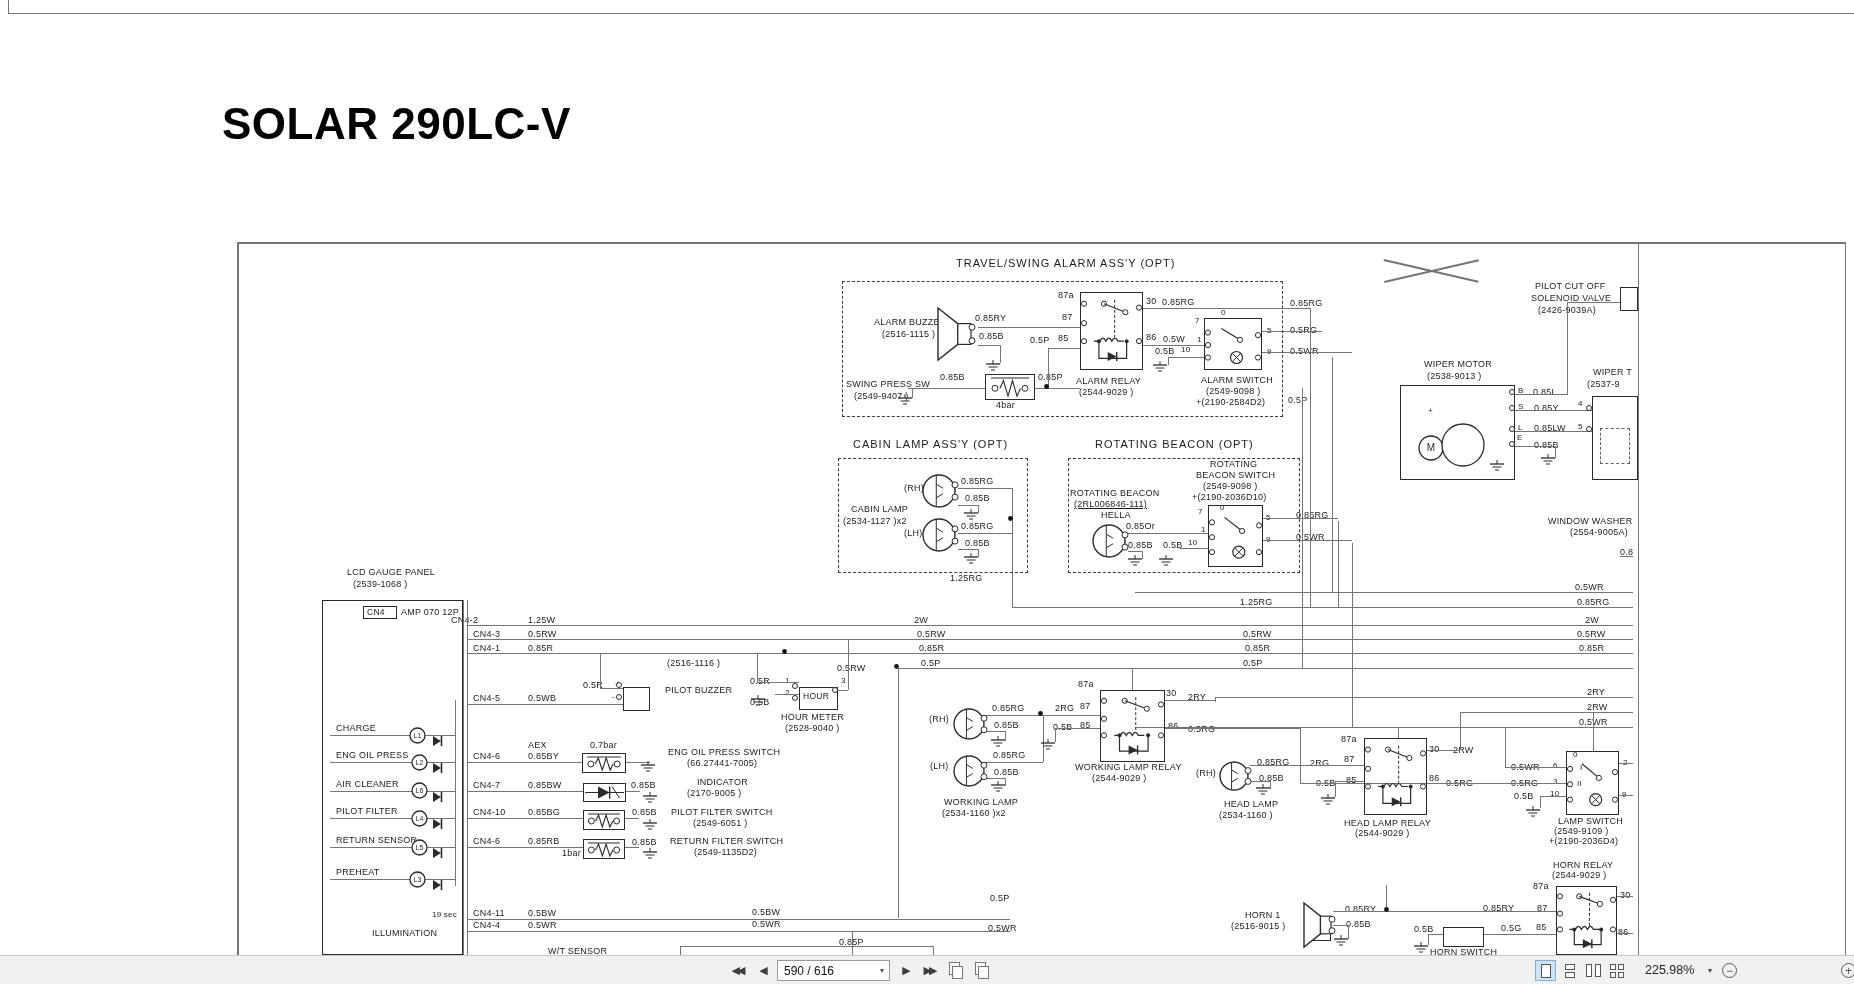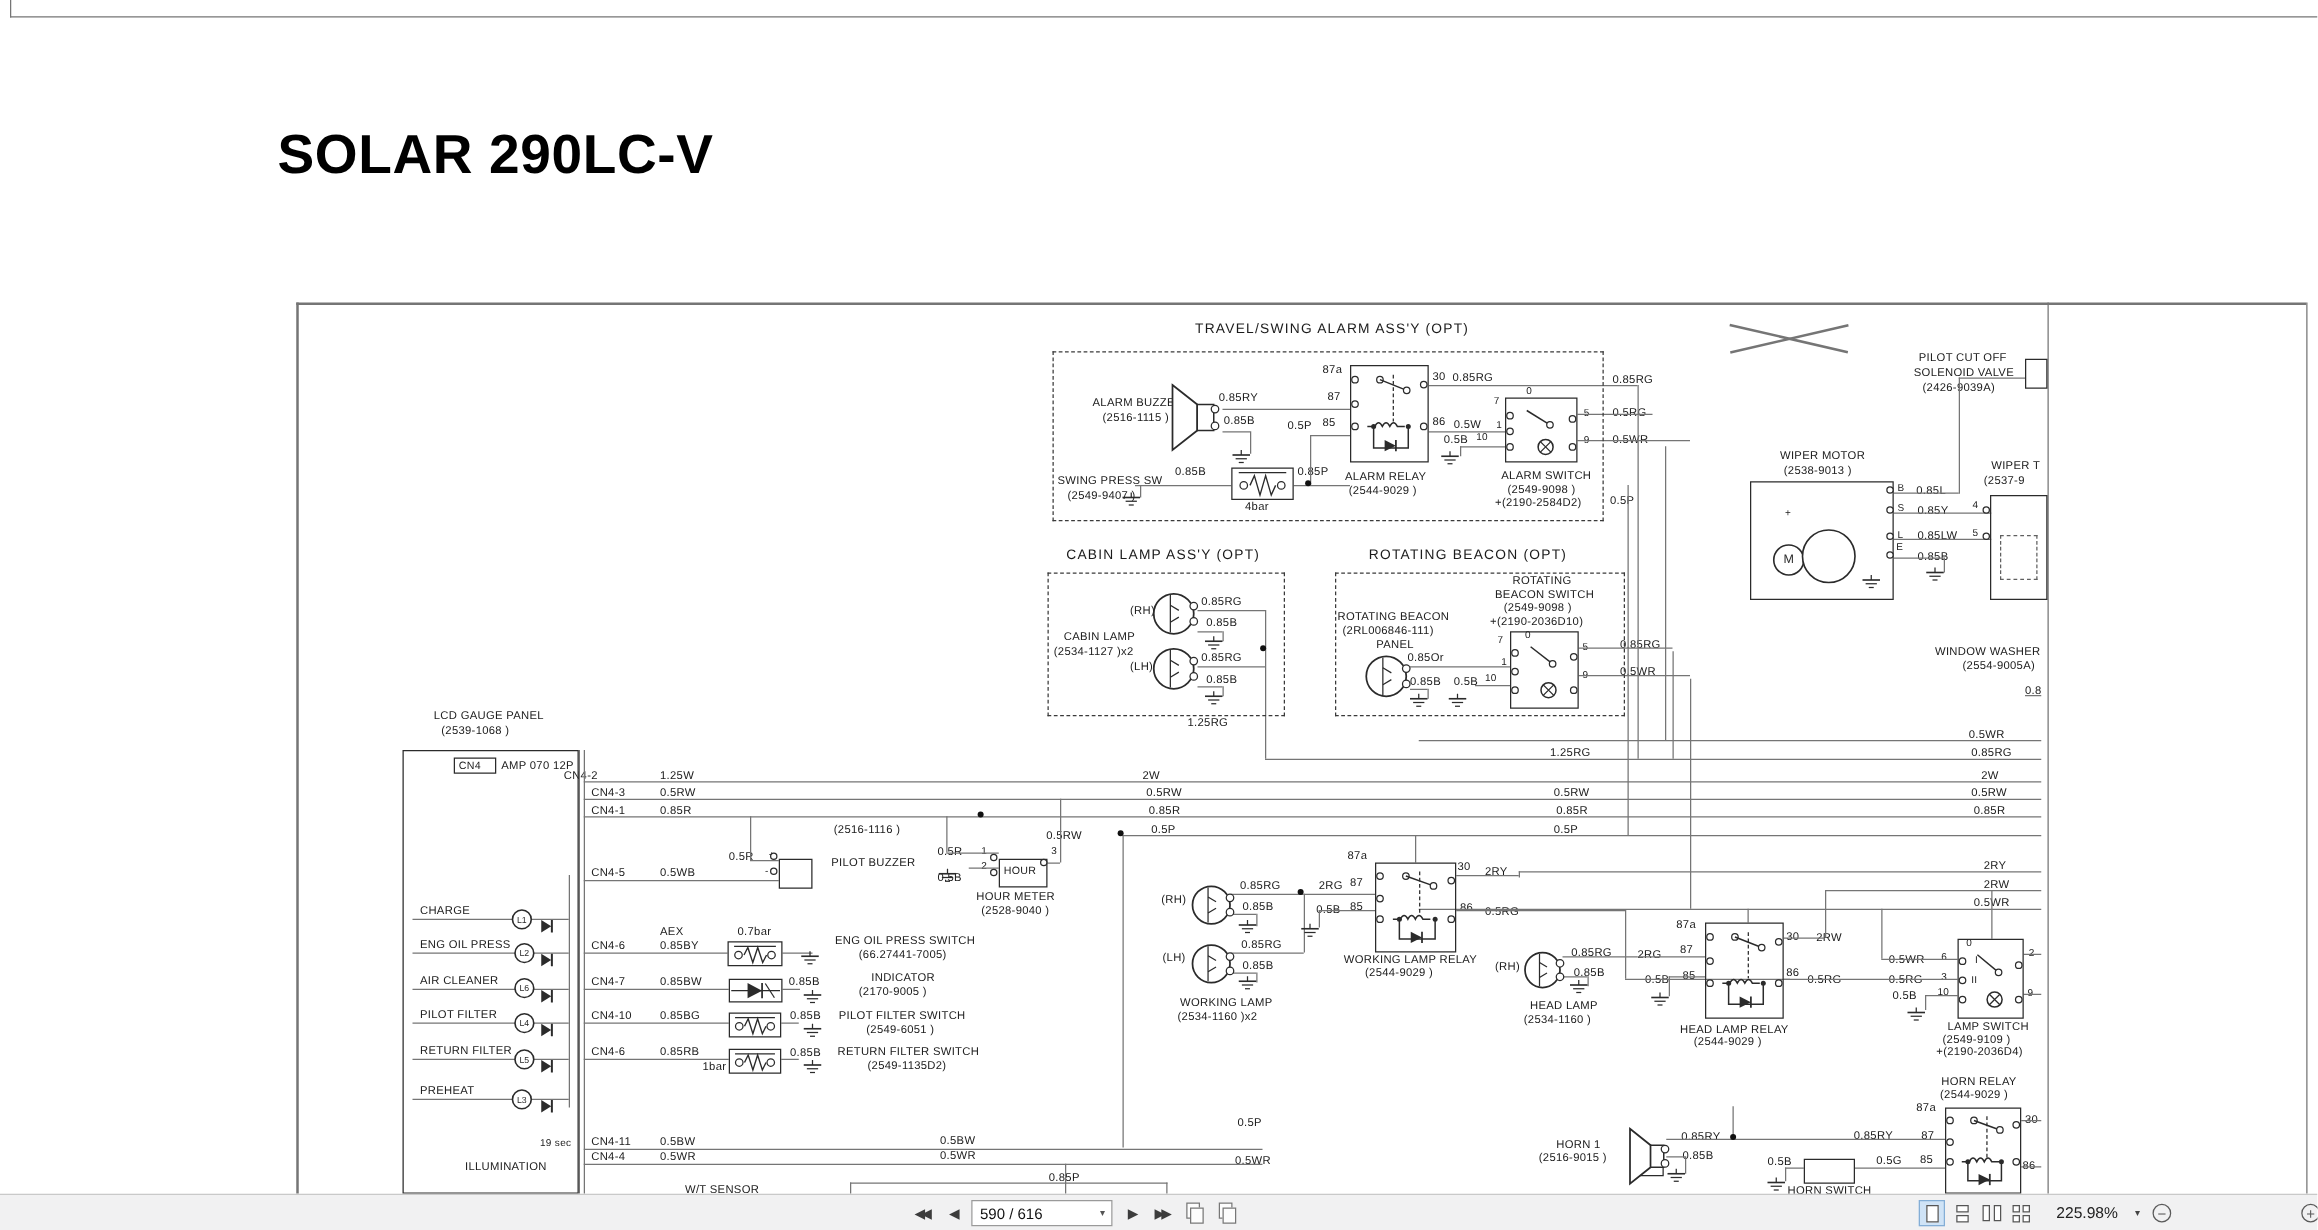--- a/index.html
+++ b/index.html
@@ -87,22 +87,22 @@
         <div class="lbl" style="left:843px;top:517px;">(2534-1127 )x2</div>
         <div class="lbl" style="left:904px;top:529px;">(LH)</div>
         <div class="lbl" style="left:961px;top:522px;">0.85RG</div>
         <div class="lbl" style="left:965px;top:539px;">0.85B</div>
         <div class="lbl" style="left:950px;top:574px;">1.25RG</div>
         <div class="lbl" style="left:1210px;top:460px;">ROTATING</div>
         <div class="lbl" style="left:1196px;top:471px;">BEACON SWITCH</div>
         <div class="lbl" style="left:1203px;top:482px;">(2549-9098 )</div>
         <div class="lbl" style="left:1192px;top:493px;">+(2190-2036D10)</div>
         <div class="lbl" style="left:1070px;top:489px;">ROTATING BEACON</div>
-        <div class="lbl" style="left:1074px;top:500px;">(2RL006846-111)</div>
-        <div class="lbl" style="left:1101px;top:511px;">PANEL</div>
+        <div class="lbl" style="left:1074px;top:500px;text-decoration:underline;">(2RL006846-111)</div>
+        <div class="lbl" style="left:1101px;top:511px;">HELLA</div>
         <div class="lbl" style="left:1126px;top:522px;">0.85Or</div>
         <div class="lbl" style="left:1128px;top:541px;">0.85B</div>
         <div class="lbl" style="left:1163px;top:541px;">0.5B</div>
         <div class="lbl" style="left:1188px;top:539px;font-size:8px;">10</div>
         <div class="lbl" style="left:1198px;top:508px;font-size:8px;">7</div>
         <div class="lbl" style="left:1220px;top:504px;font-size:8px;">0</div>
         <div class="lbl" style="left:1201px;top:526px;font-size:8px;">1</div>
         <div class="lbl" style="left:1266px;top:514px;font-size:8px;">5</div>
         <div class="lbl" style="left:1266px;top:536px;font-size:8px;">9</div>
         <div class="lbl" style="left:1296px;top:511px;">0.85RG</div>
@@ -180,21 +180,21 @@
         <div class="lbl" style="left:990px;top:894px;">0.5P</div>
         <div class="lbl" style="left:988px;top:924px;">0.5WR</div>
         <div class="lbl" style="left:347px;top:568px;">LCD GAUGE PANEL</div>
         <div class="lbl" style="left:353px;top:580px;">(2539-1068 )</div>
         <div class="lbl" style="left:367px;top:608px;font-size:8.5px;">CN4</div>
         <div class="lbl" style="left:401px;top:608px;">AMP 070 12P</div>
         <div class="lbl" style="left:336px;top:724px;">CHARGE</div>
         <div class="lbl" style="left:336px;top:751px;">ENG OIL PRESS</div>
         <div class="lbl" style="left:336px;top:780px;">AIR CLEANER</div>
         <div class="lbl" style="left:336px;top:807px;">PILOT FILTER</div>
-        <div class="lbl" style="left:336px;top:836px;">RETURN FILTER</div>
+        <div class="lbl" style="left:336px;top:836px;">RETURN SENSOR</div>
         <div class="lbl" style="left:336px;top:868px;">PREHEAT</div>
         <div class="lbl" style="left:583px;top:681px;">0.5R</div>
         <div class="lbl" style="left:615px;top:680px;font-size:8px;">+</div>
         <div class="lbl" style="left:612px;top:693px;font-size:8px;">-</div>
         <div class="lbl" style="left:665px;top:686px;">PILOT BUZZER</div>
         <div class="lbl" style="left:667px;top:659px;">(2516-1116 )</div>
         <div class="lbl" style="left:750px;top:677px;">0.5R</div>
         <div class="lbl" style="left:785px;top:677px;font-size:8px;">1</div>
         <div class="lbl" style="left:785px;top:689px;font-size:8px;">2</div>
         <div class="lbl" style="left:750px;top:698px;">0.5B</div>

